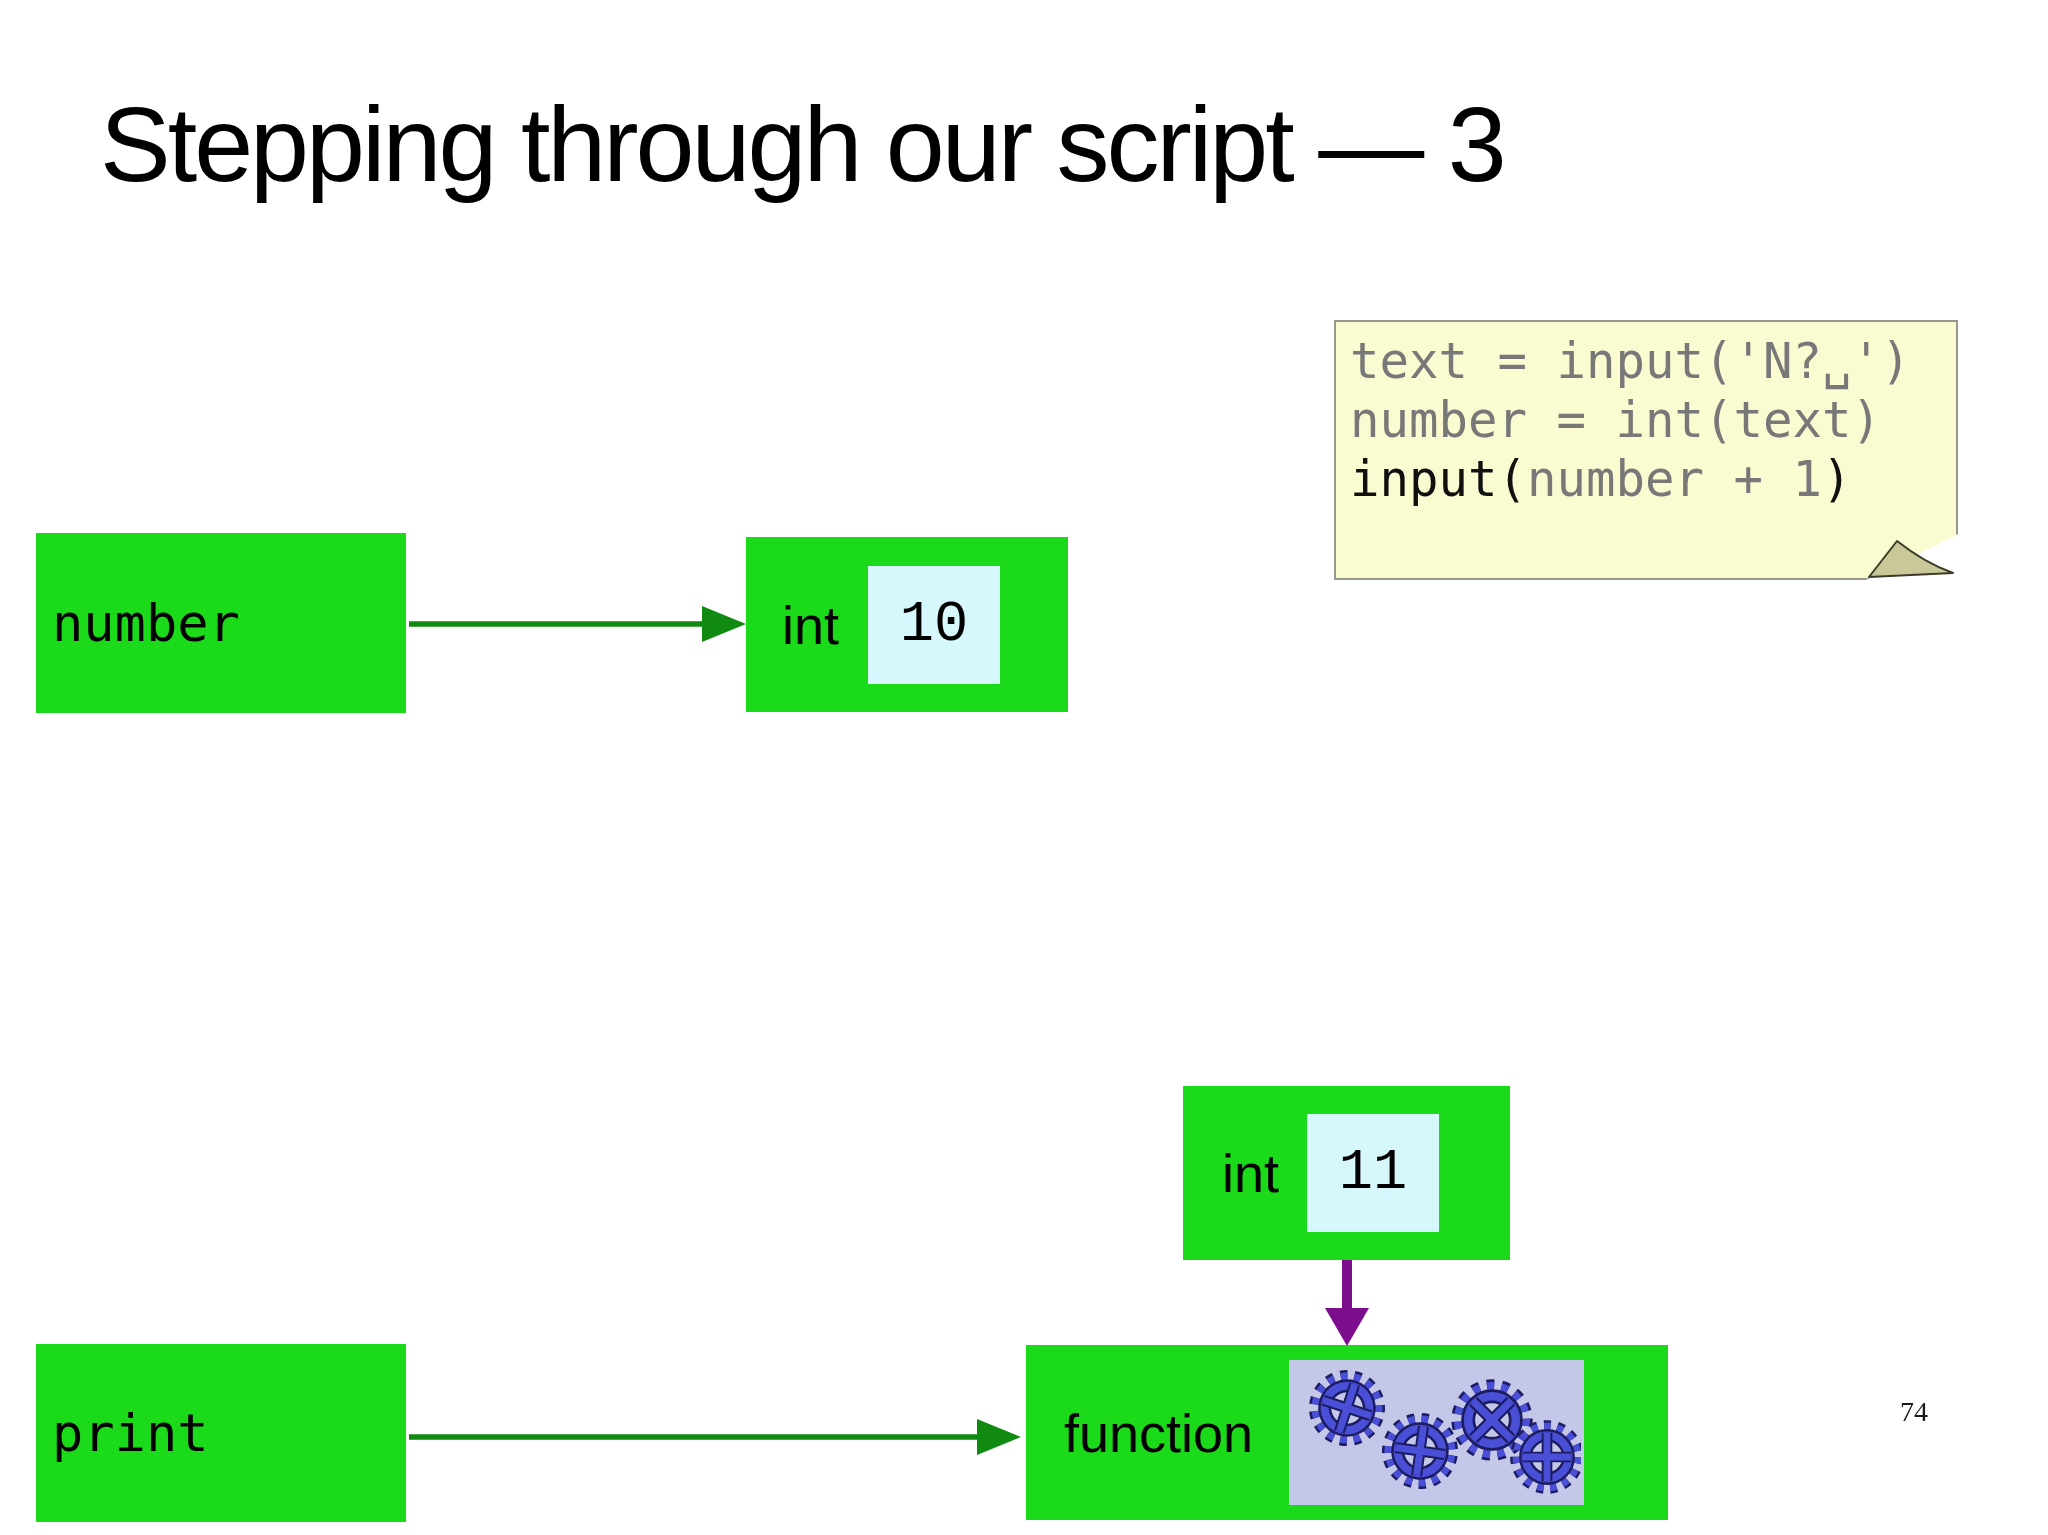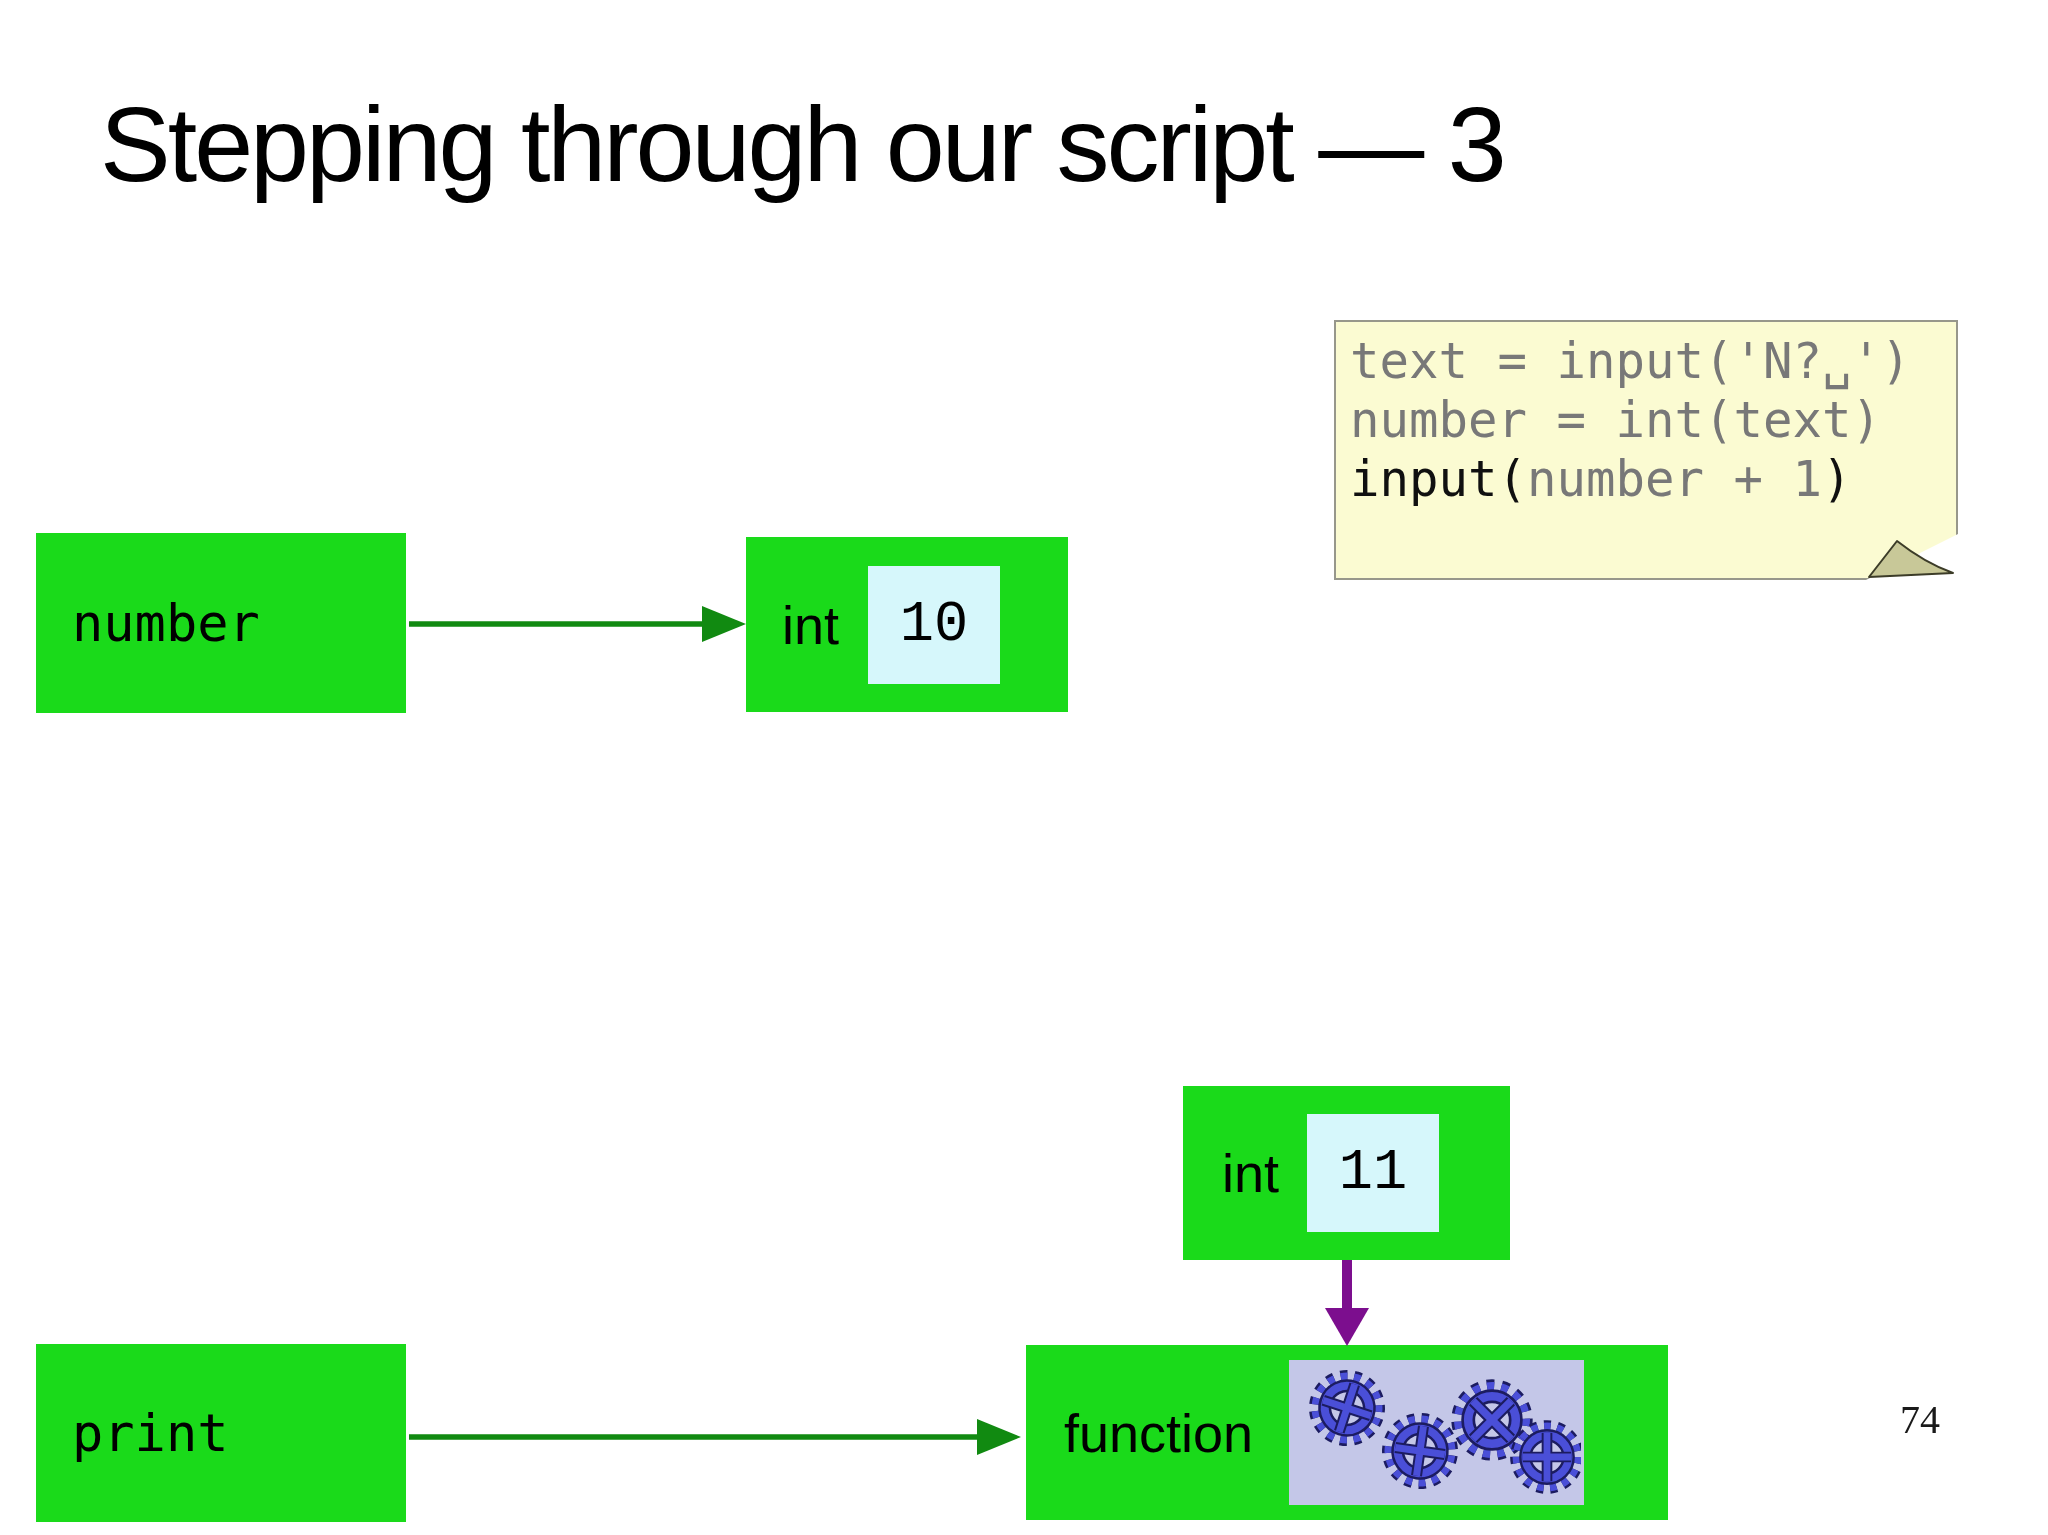--- a/index.html
+++ b/index.html
@@ -46,21 +46,21 @@
     white-space:pre;
   }
   .code .active{color:var(--code-active-black);}
   .code .dim{color:var(--code-dim-gray);}
   .fold{position:absolute;right:-2px;bottom:-2px;display:block;}
   
   .varbox{
     position:absolute;
     background:var(--box-green);
     display:flex;align-items:center;
-    padding-left:36px;box-sizing:border-box;
+    padding-left:16px;box-sizing:border-box;
     font-family:"DejaVu Sans Mono",monospace;
     font-size:52px;color:#000000;
   }
   .objbox{
     position:absolute;
     background:var(--box-green);
     display:flex;align-items:center;
     box-sizing:border-box;color:#000000;
   }
   .obj-type{
@@ -95,21 +95,21 @@
   
   .arrows{position:absolute;left:0;top:0;pointer-events:none;}
   .arrow-green-line{stroke:var(--arrow-green);stroke-width:5.5;}
   .arrow-green-head{fill:var(--arrow-green);}
   .arrow-purple-line{stroke:var(--arrow-purple);stroke-width:10;}
   .arrow-purple-head{fill:var(--arrow-purple);}
   
   .pagenum{
     position:absolute;left:1900px;top:1396px;
     font-family:"Liberation Serif",serif;
-    font-size:40px;color:#1a1a1a;
+    font-size:28px;color:#1a1a1a;
   }
 </style>
 </head>
 <body>
 
 <div class="slide">
 
   <h1 class="slide-title">Stepping through our script — 3</h1>
 
   <div class="note">

